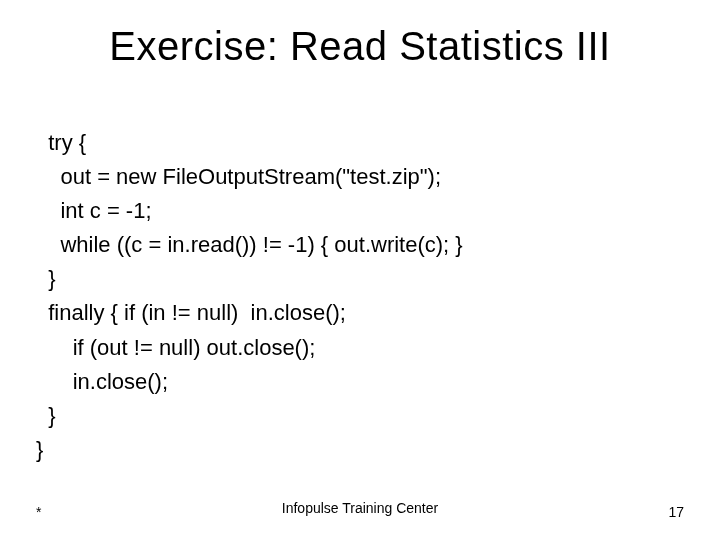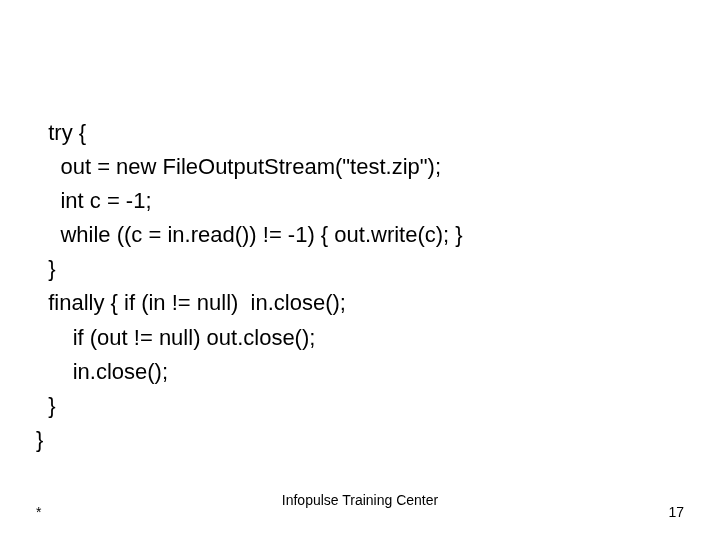--- a/index.html
+++ b/index.html
@@ -23,21 +23,21 @@
     top: 24px;
     left: 0;
     width: 720px;
     text-align: center;
     font-size: 40px;
     font-weight: 400;
     letter-spacing: 0.5px;
   }
   .body {
     position: absolute;
-    top: 116px;
+    top: 126px;
     left: 36px;
     width: 648px;
     font-size: 22px;
     line-height: 1.55;
     white-space: pre;
   }
   .footer {
     position: absolute;
     bottom: 20px;
     left: 0;
@@ -48,33 +48,34 @@
   .footer .date {
     position: absolute;
     left: 36px;
     bottom: 0;
   }
   .footer .center {
     position: absolute;
     left: 0;
     width: 720px;
     text-align: center;
-    bottom: 12px;
+    bottom: 4px;
   }
   .footer .page {
     position: absolute;
     right: 36px;
     bottom: 0;
   }
 </style>
 </head>
 <body>
 
 <div class="slide">
 
+  <div class="title">Exercise: Read Statistics III</div>
 
   <div class="body"><span>  try {</span>
 <span>    out = new FileOutputStream("test.zip");</span>
 <span>    int c = -1;</span>
 <span>    while ((c = in.read()) != -1) { out.write(c); }</span>
 <span>  }</span>
 <span>  finally { if (in != null)  in.close();</span>
 <span>      if (out != null) out.close();</span>
 <span>      in.close();</span>
 <span>  }</span>

